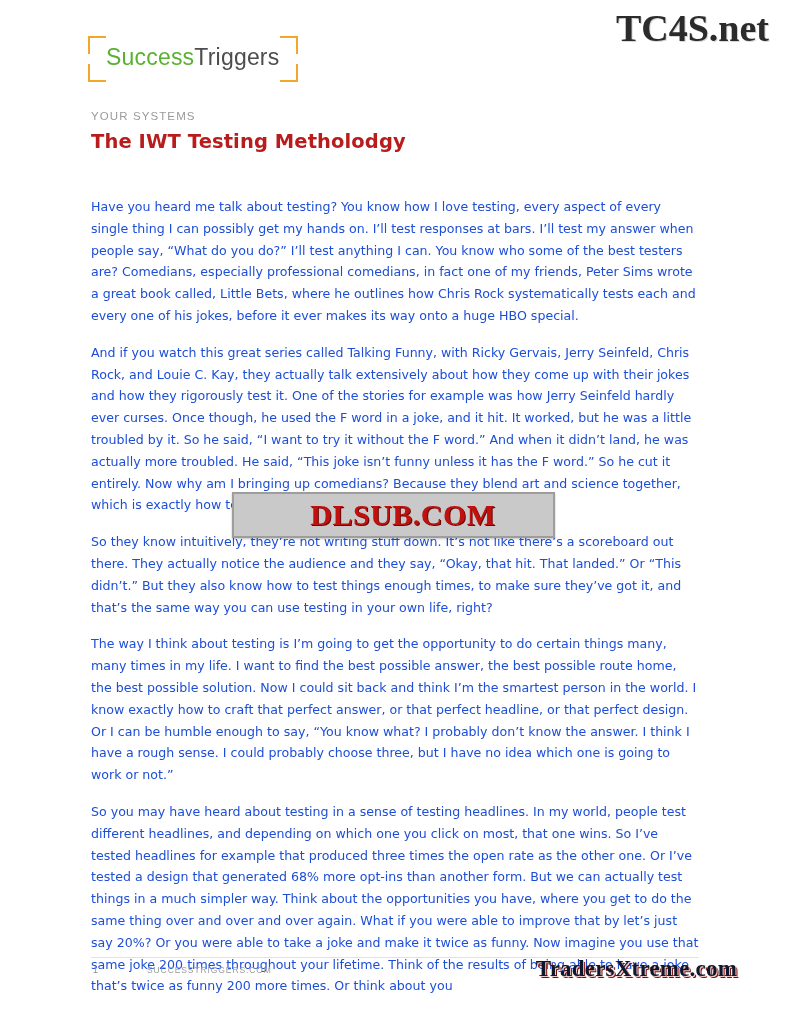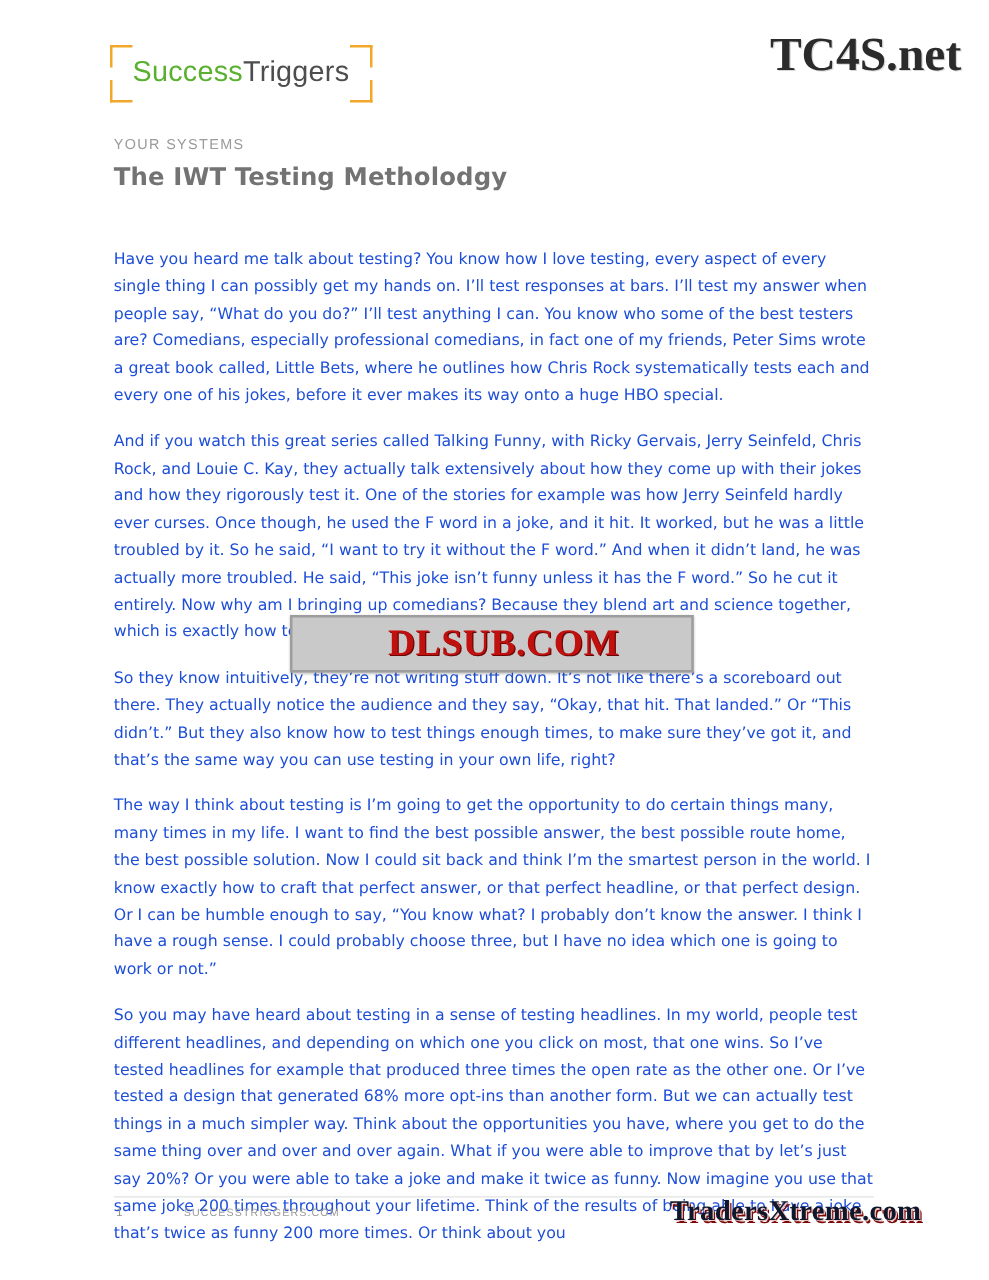--- a/index.html
+++ b/index.html
@@ -26,21 +26,20 @@
   .tc4s {
     position: absolute;
     top: 6px;
     right: 22px;
     font-family: "Liberation Serif", serif;
     font-weight: bold;
     font-size: 38px;
     letter-spacing: 0px;
     color: #2b2b2b;
     text-shadow: 1px 1px 0 #d8d8d8;
-    margin-top: 16px;
   }
 
   
   .logo-wrap {
     position: absolute;
     left: 88px;
     top: 34px;
     width: 210px;
     height: 48px;
   }
@@ -77,21 +76,21 @@
     letter-spacing: 1.1px;
     color: #9a9a9a;
   }
   .title {
     position: absolute;
     left: 91px;
     top: 117px;
     font-family: "DejaVu Sans", sans-serif;
     font-weight: bold;
     font-size: 19.5px;
-    color: #737373;
+    color: #b91c1c;
     letter-spacing: .1px;
   }
 
   
   .body {
     position: absolute;
     left: 91px;
     top: 196px;
     width: 608px;
     font-family: "DejaVu Sans", sans-serif;

